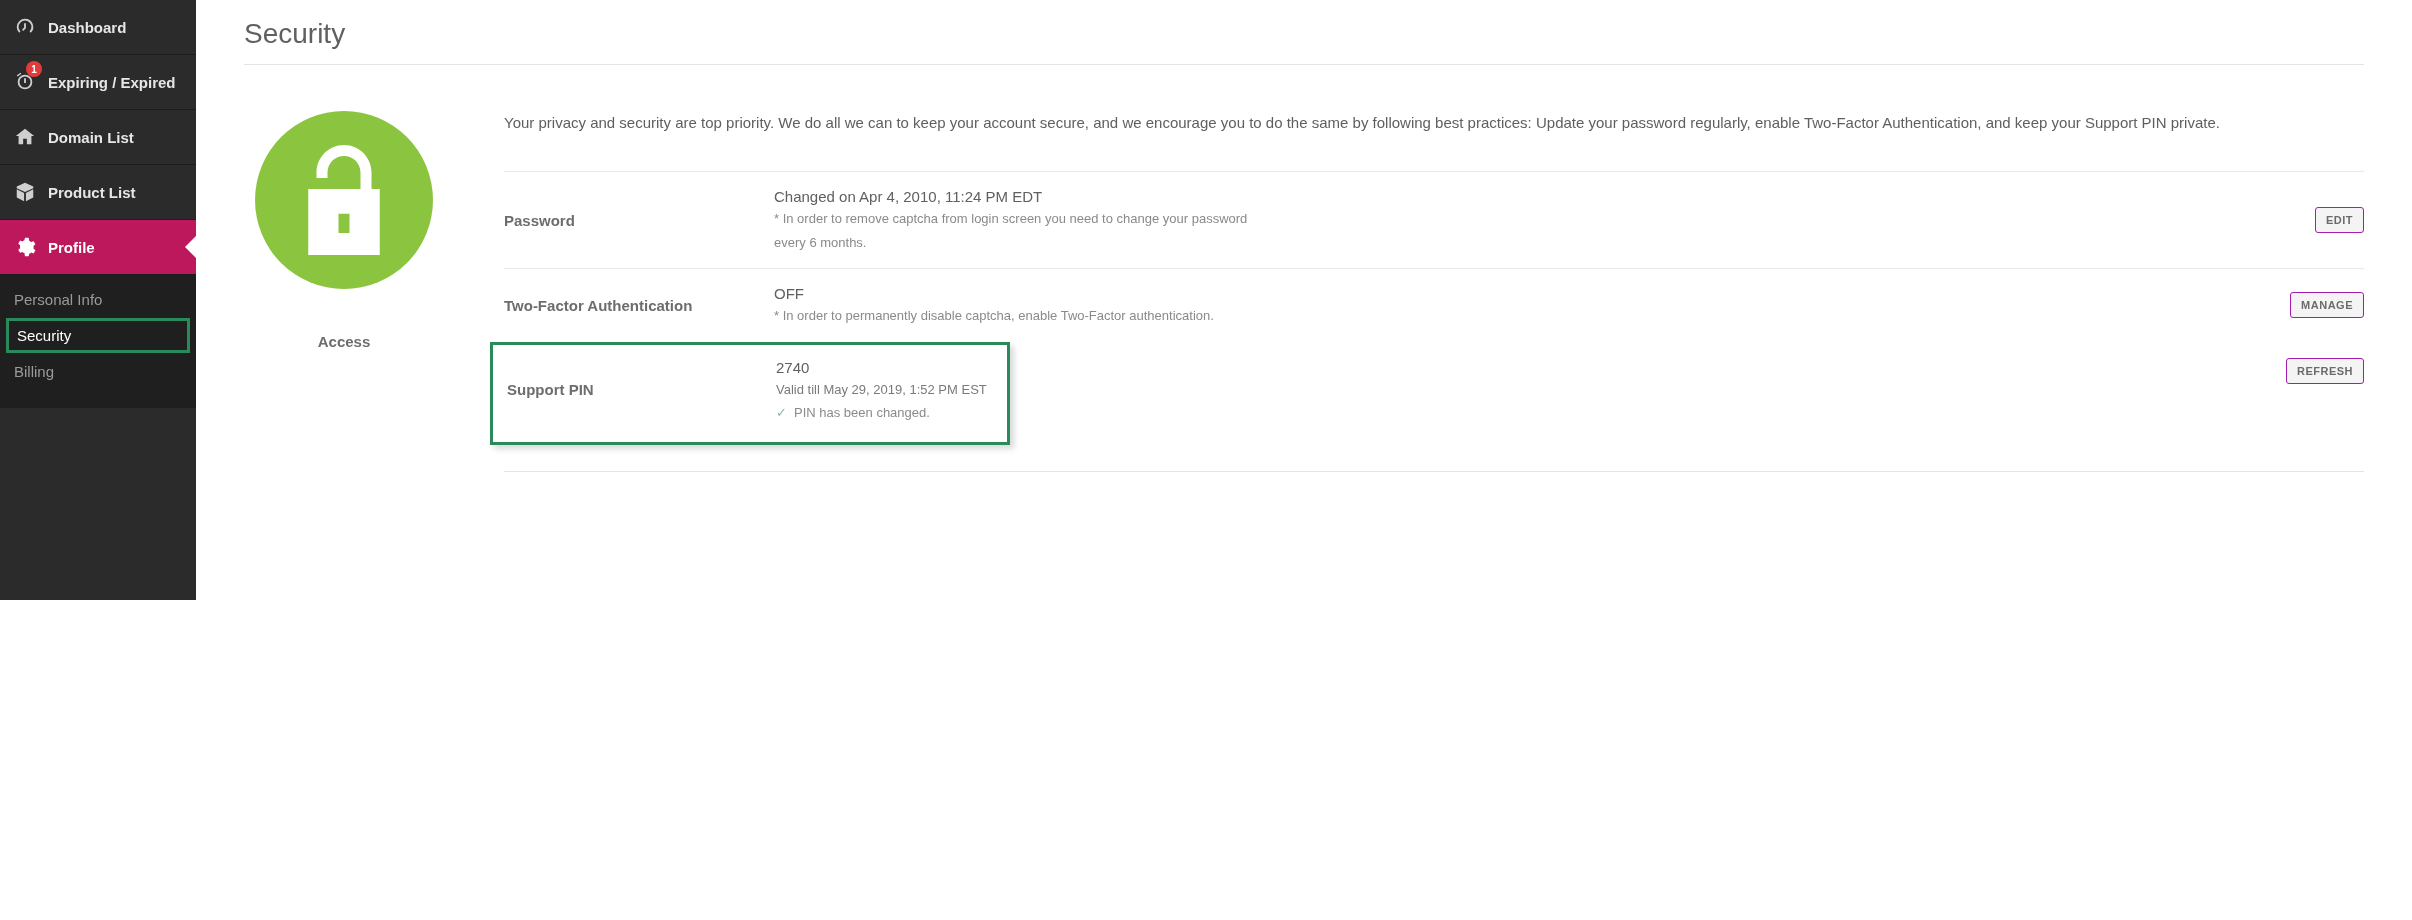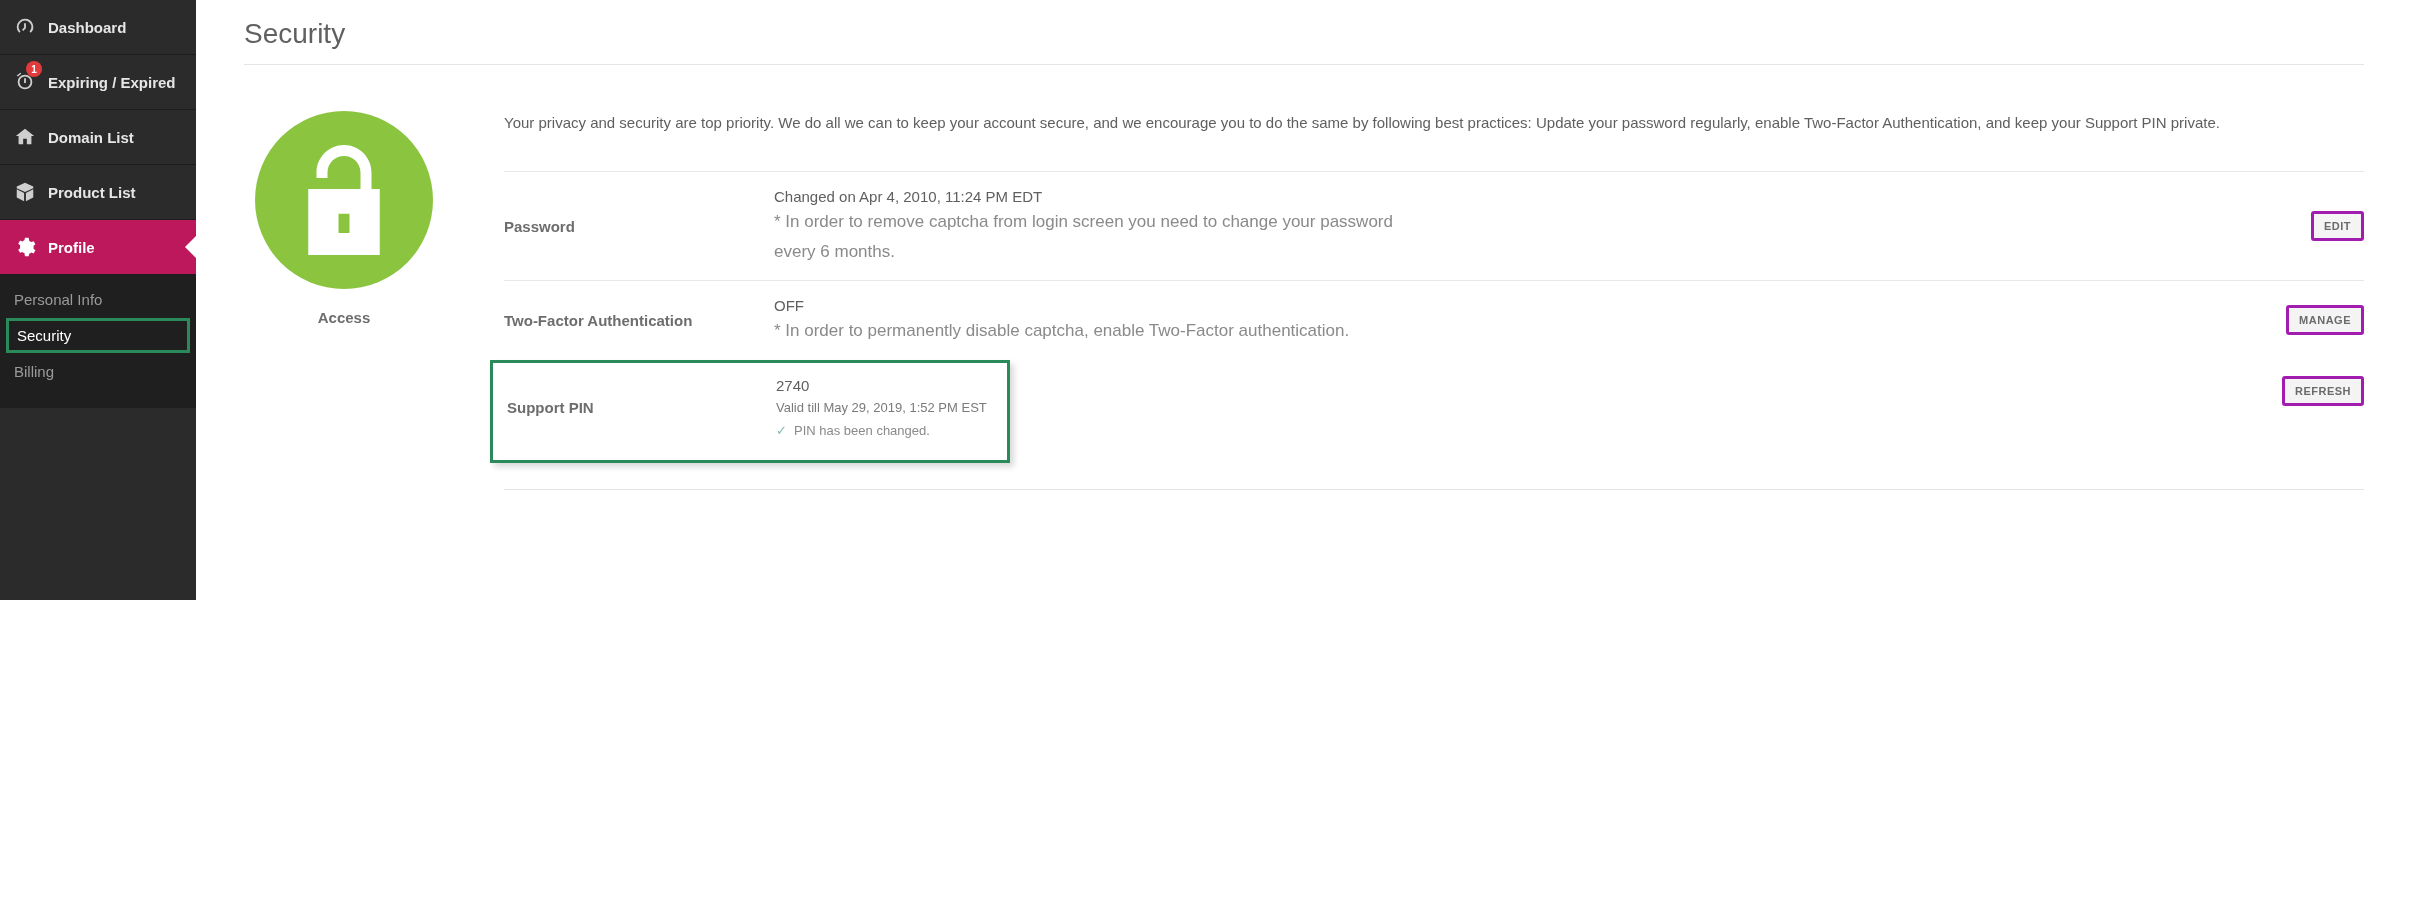--- a/index.html
+++ b/index.html
@@ -108,20 +108,21 @@
 
   .section {
     display: flex;
     gap: 60px;
   }
   .section-icon-col {
     flex: 0 0 200px;
     display: flex;
     flex-direction: column;
     align-items: center;
+    gap: 24px;
   }
   .big-circle {
     width: 178px;
     height: 178px;
     border-radius: 50%;
     background: #8bc53f;
     display: flex;
     align-items: center;
     justify-content: center;
   }
@@ -163,21 +164,21 @@
     color: #6d6d6d;
   }
   .row-value {
     flex: 1;
     font-size: 15px;
     color: #5f5f5f;
   }
   .row-value .primary { display: block; margin-bottom: 4px; }
   .row-value .note {
     display: block;
-    font-size: 17px;
+    font-size: 13px;
     color: #8a8a8a;
     margin-top: 4px;
     line-height: 1.5;
   }
   .row-value .valid {
     display: block;
     font-size: 13px;
     color: #7a7a7a;
     margin-top: 6px;
   }
@@ -192,21 +193,21 @@
     width: 14px;
     color: #85b9b4;
     margin-right: 4px;
   }
   .row-action {
     flex: 0 0 110px;
     display: flex;
     justify-content: flex-end;
   }
   .btn {
-    border: 3px solid #a21caf;
+    border: 1px solid #a21caf;
     background: #f4f4f4;
     color: #6b6b6b;
     font-size: 11px;
     font-weight: 700;
     letter-spacing: 0.5px;
     padding: 6px 10px;
     border-radius: 3px;
     cursor: pointer;
   }
 

